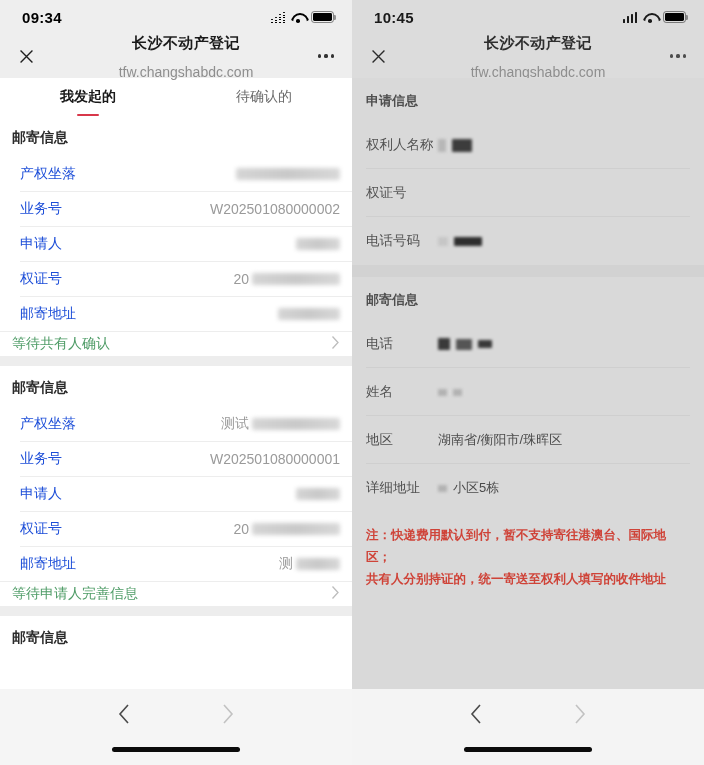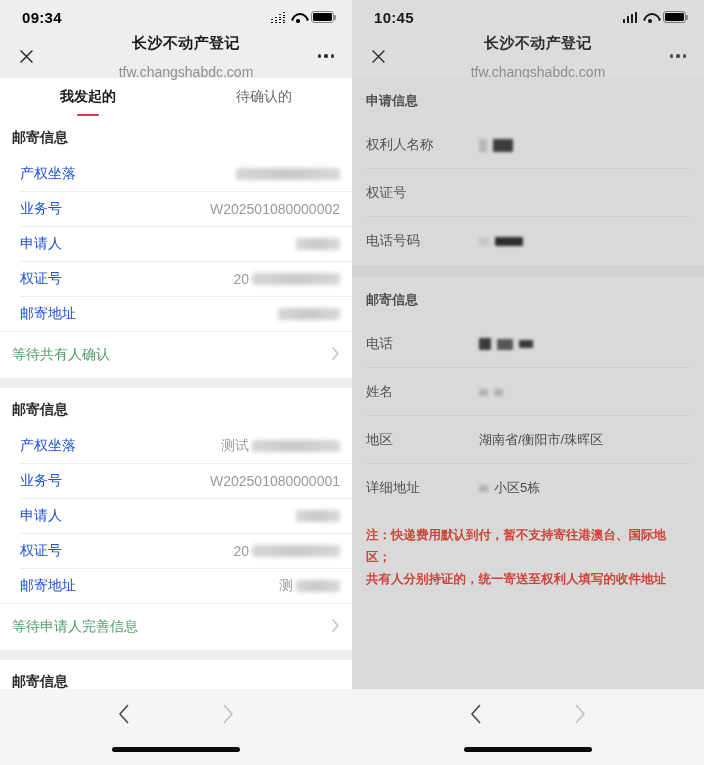--- a/index.html
+++ b/index.html
@@ -97,29 +97,29 @@
   .redact { display:inline-block; height:12px; border-radius:2px;
     background:linear-gradient(90deg,#d5d5d5,#c9c9c9,#d8d8d8);
     filter:blur(2.2px); vertical-align:middle; }
   .redact.sm  { width:44px; }
   .redact.md  { width:62px; }
   .redact.lg  { width:88px; }
   .redact.xl  { width:104px; }
   .val-mixed { display:flex; align-items:center; gap:3px; justify-content:flex-end; }
 
   .status-row {
-    display:flex; align-items:center; height:47px; padding:0 12px 0 12px;
+    display:flex; align-items:center; height:25px; padding:0 12px 0 12px;
     border-top:1px solid #ededed; cursor:pointer;
   }
   .status-text { font-size:14px; color:#4f9c67; }
   .status-arrow { margin-left:auto; color:#b8b8b8; font-size:16px; line-height:1; }
 
   
   .sec-head { font-size:13px; font-weight:bold; color:#4f4f4f; padding:14px 14px 11px 14px; }
-  .frow { display:flex; align-items:center; height:48px; padding:0 14px; position:relative;gap:41px; }
+  .frow { display:flex; align-items:center; height:48px; padding:0 14px; position:relative; }
   .frow::after { content:""; position:absolute; left:14px; right:14px; bottom:0; height:1px; background:#cfcfcf; }
   .frow.last::after { display:none; }
   .frow-label { font-size:13.5px; color:#525252; width:72px; flex:0 0 72px; }
   .frow-value { font-size:13px; color:#4a4a4a; display:flex; align-items:center; gap:6px; }
   .redact2 { display:inline-block; border-radius:1px; filter:blur(1.8px); }
   .rk-a { width:8px;  height:13px; background:#b7b7b7; }
   .rk-b { width:20px; height:13px; background:#3c3c3c; }
   .rk-c { width:28px; height:9px;  background:#2e2e2e; }
   .rk-d { width:10px; height:9px;  background:#c6c6c6; }
   .rk-e { width:12px; height:12px; background:#3a3a3a; }

